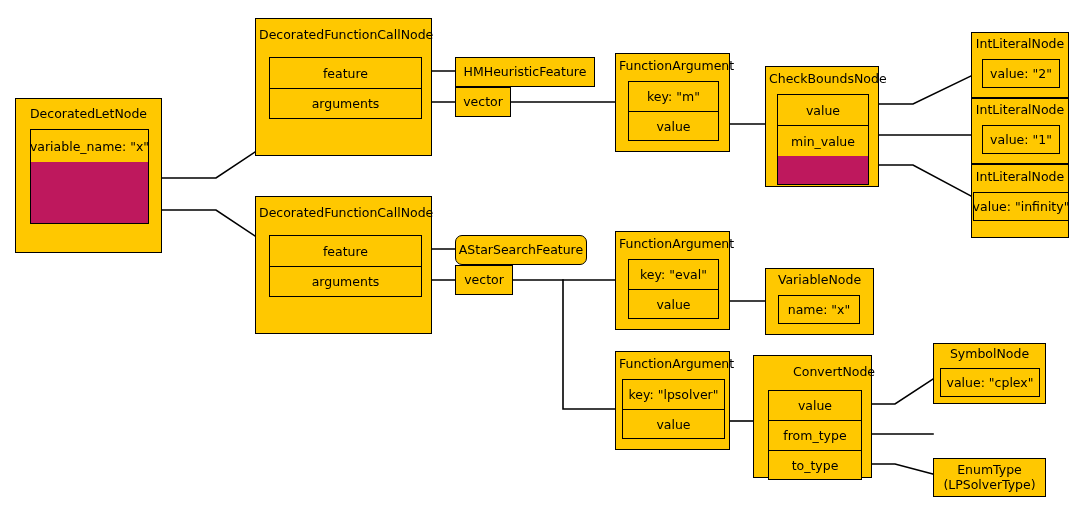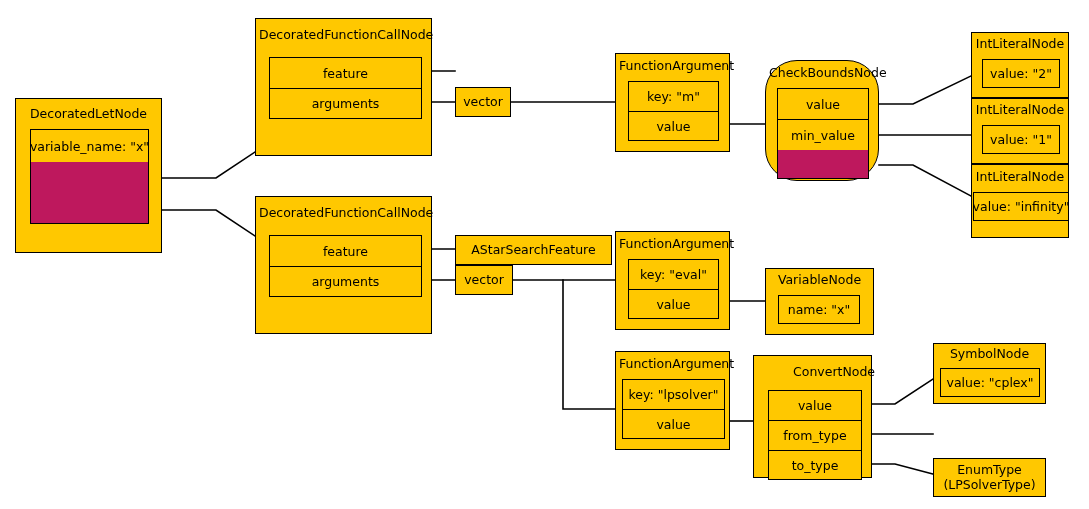--- a/index.html
+++ b/index.html
@@ -127,32 +127,33 @@
   </div>
 
   <div class="node" style="left:255px; top:18px; width:177px; height:138px;">
     <div class="node-title" style="padding-top:9px;">DecoratedFunctionCallNode</div>
     <div class="fields" style="left:13px; top:38px; width:153px; height:62px;">
       <div class="field" style="height:31px;">feature</div>
       <div class="field" style="height:29px;">arguments</div>
     </div>
   </div>
 
+  <div class="plainbox" style="left:455px; top:57px; width:140px; height:30px;">HMHeuristicFeature</div>
 
   <div class="plainbox" style="left:455px; top:87px; width:56px; height:30px;">vector</div>
 
   <div class="node" style="left:615px; top:53px; width:115px; height:99px;">
     <div class="node-title" style="padding-top:5px;">FunctionArgument</div>
     <div class="fields" style="left:12px; top:27px; width:91px; height:60px;">
       <div class="field" style="height:30px;">key: "m"</div>
       <div class="field" style="height:28px;">value</div>
     </div>
   </div>
 
-  <div class="node" style="left:765px; top:60px; width:114px; height:121px;border-radius:32px;">
+  <div class="node" style="left:765px; top:66px; width:114px; height:121px;">
     <div class="node-title" style="padding-top:5px;">CheckBoundsNode</div>
     <div class="fields" style="left:11px; top:27px; width:92px; height:91px;">
       <div class="field" style="height:31px;">value</div>
       <div class="field" style="height:30px;">min_value</div>
     </div>
   </div>
 
   <div class="node" style="left:971px; top:32px; width:98px; height:66px;">
     <div class="node-title" style="padding-top:4px;">IntLiteralNode</div>
     <div class="fields" style="left:10px; top:26px; width:78px; height:29px;">
@@ -175,21 +176,21 @@
   </div>
 
   <div class="node" style="left:255px; top:196px; width:177px; height:138px;">
     <div class="node-title" style="padding-top:9px;">DecoratedFunctionCallNode</div>
     <div class="fields" style="left:13px; top:38px; width:153px; height:62px;">
       <div class="field" style="height:31px;">feature</div>
       <div class="field" style="height:29px;">arguments</div>
     </div>
   </div>
 
-  <div class="plainbox" style="left:455px; top:235px; width:157px; height:30px;">AStarSearchFeature</div>
+  <div class="plainbox" style="left:455px; top:235px; width:132px; height:30px;border-radius:7px;">AStarSearchFeature</div>
 
   <div class="plainbox" style="left:455px; top:265px; width:58px; height:30px;">vector</div>
 
   <div class="node" style="left:615px; top:231px; width:115px; height:99px;">
     <div class="node-title" style="padding-top:5px;">FunctionArgument</div>
     <div class="fields" style="left:12px; top:27px; width:91px; height:60px;">
       <div class="field" style="height:30px;">key: "eval"</div>
       <div class="field" style="height:28px;">value</div>
     </div>
   </div>

